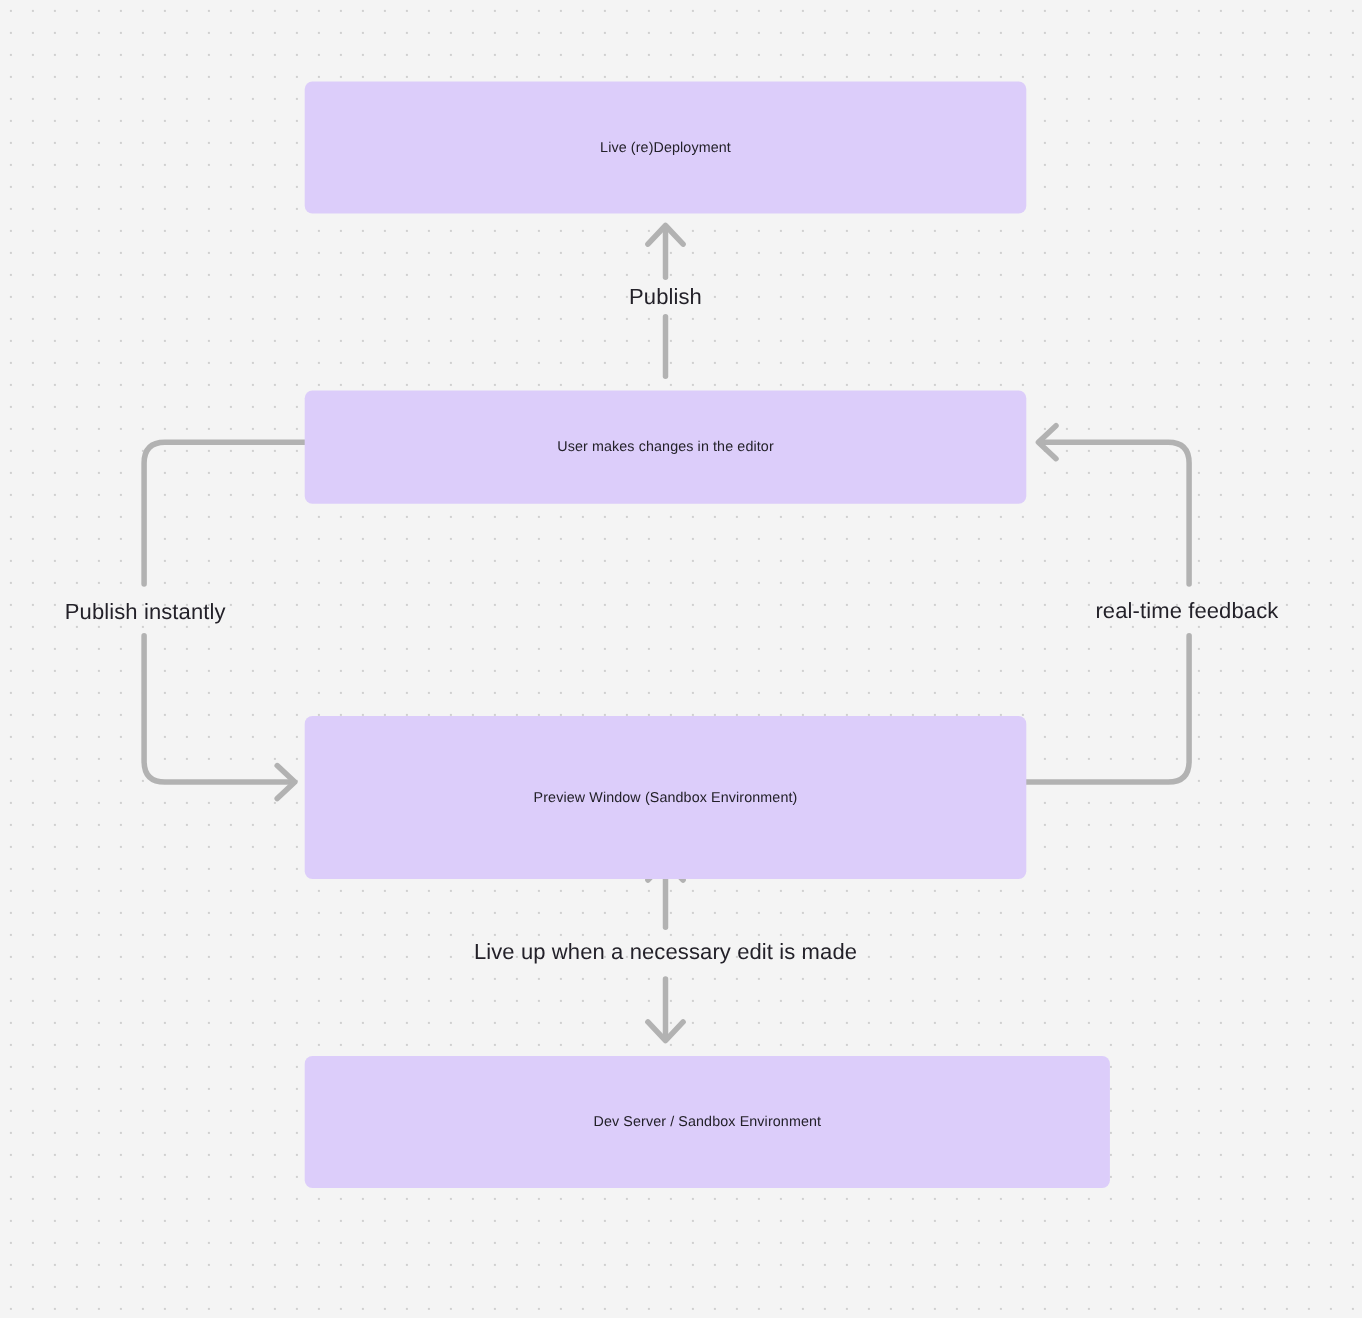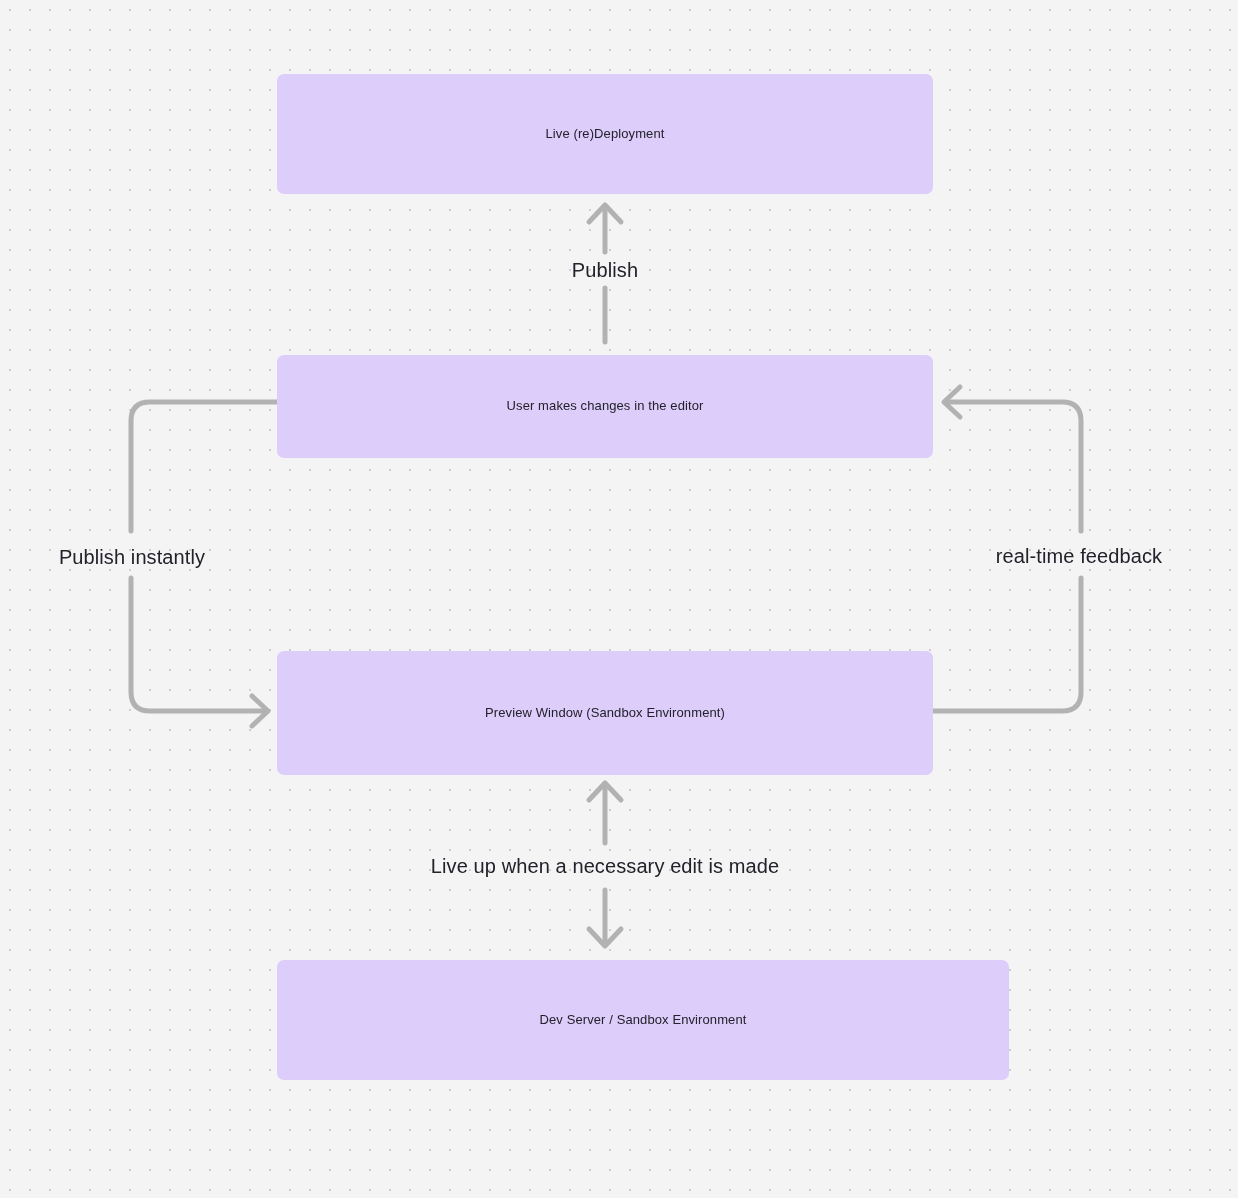--- a/index.html
+++ b/index.html
@@ -91,21 +91,21 @@
   </svg>
 
   <div class="node" style="left:277px; top:74px; width:656px; height:120px;">
     <span>Live (re)Deployment</span>
   </div>
 
   <div class="node" style="left:277px; top:342px; width:656px; height:103px;margin-top:13px;">
     <span>User makes changes in the editor</span>
   </div>
 
-  <div class="node" style="left:277px; top:651px; width:656px; height:124px;align-items:center;">
+  <div class="node" style="left:277px; top:651px; width:656px; height:148px;align-items:center;">
     <span>Preview Window (Sandbox Environment)</span>
   </div>
 
   <div class="node" style="left:277px; top:960px; width:732px; height:120px;">
     <span>Dev Server / Sandbox Environment</span>
   </div>
 
   <div class="edge-label" style="left:605px; top:270px; transform:translate(-50%,-50%);">Publish</div>
 
   <div class="edge-label" style="left:132px; top:557px; transform:translate(-50%,-50%);">Publish instantly</div>

